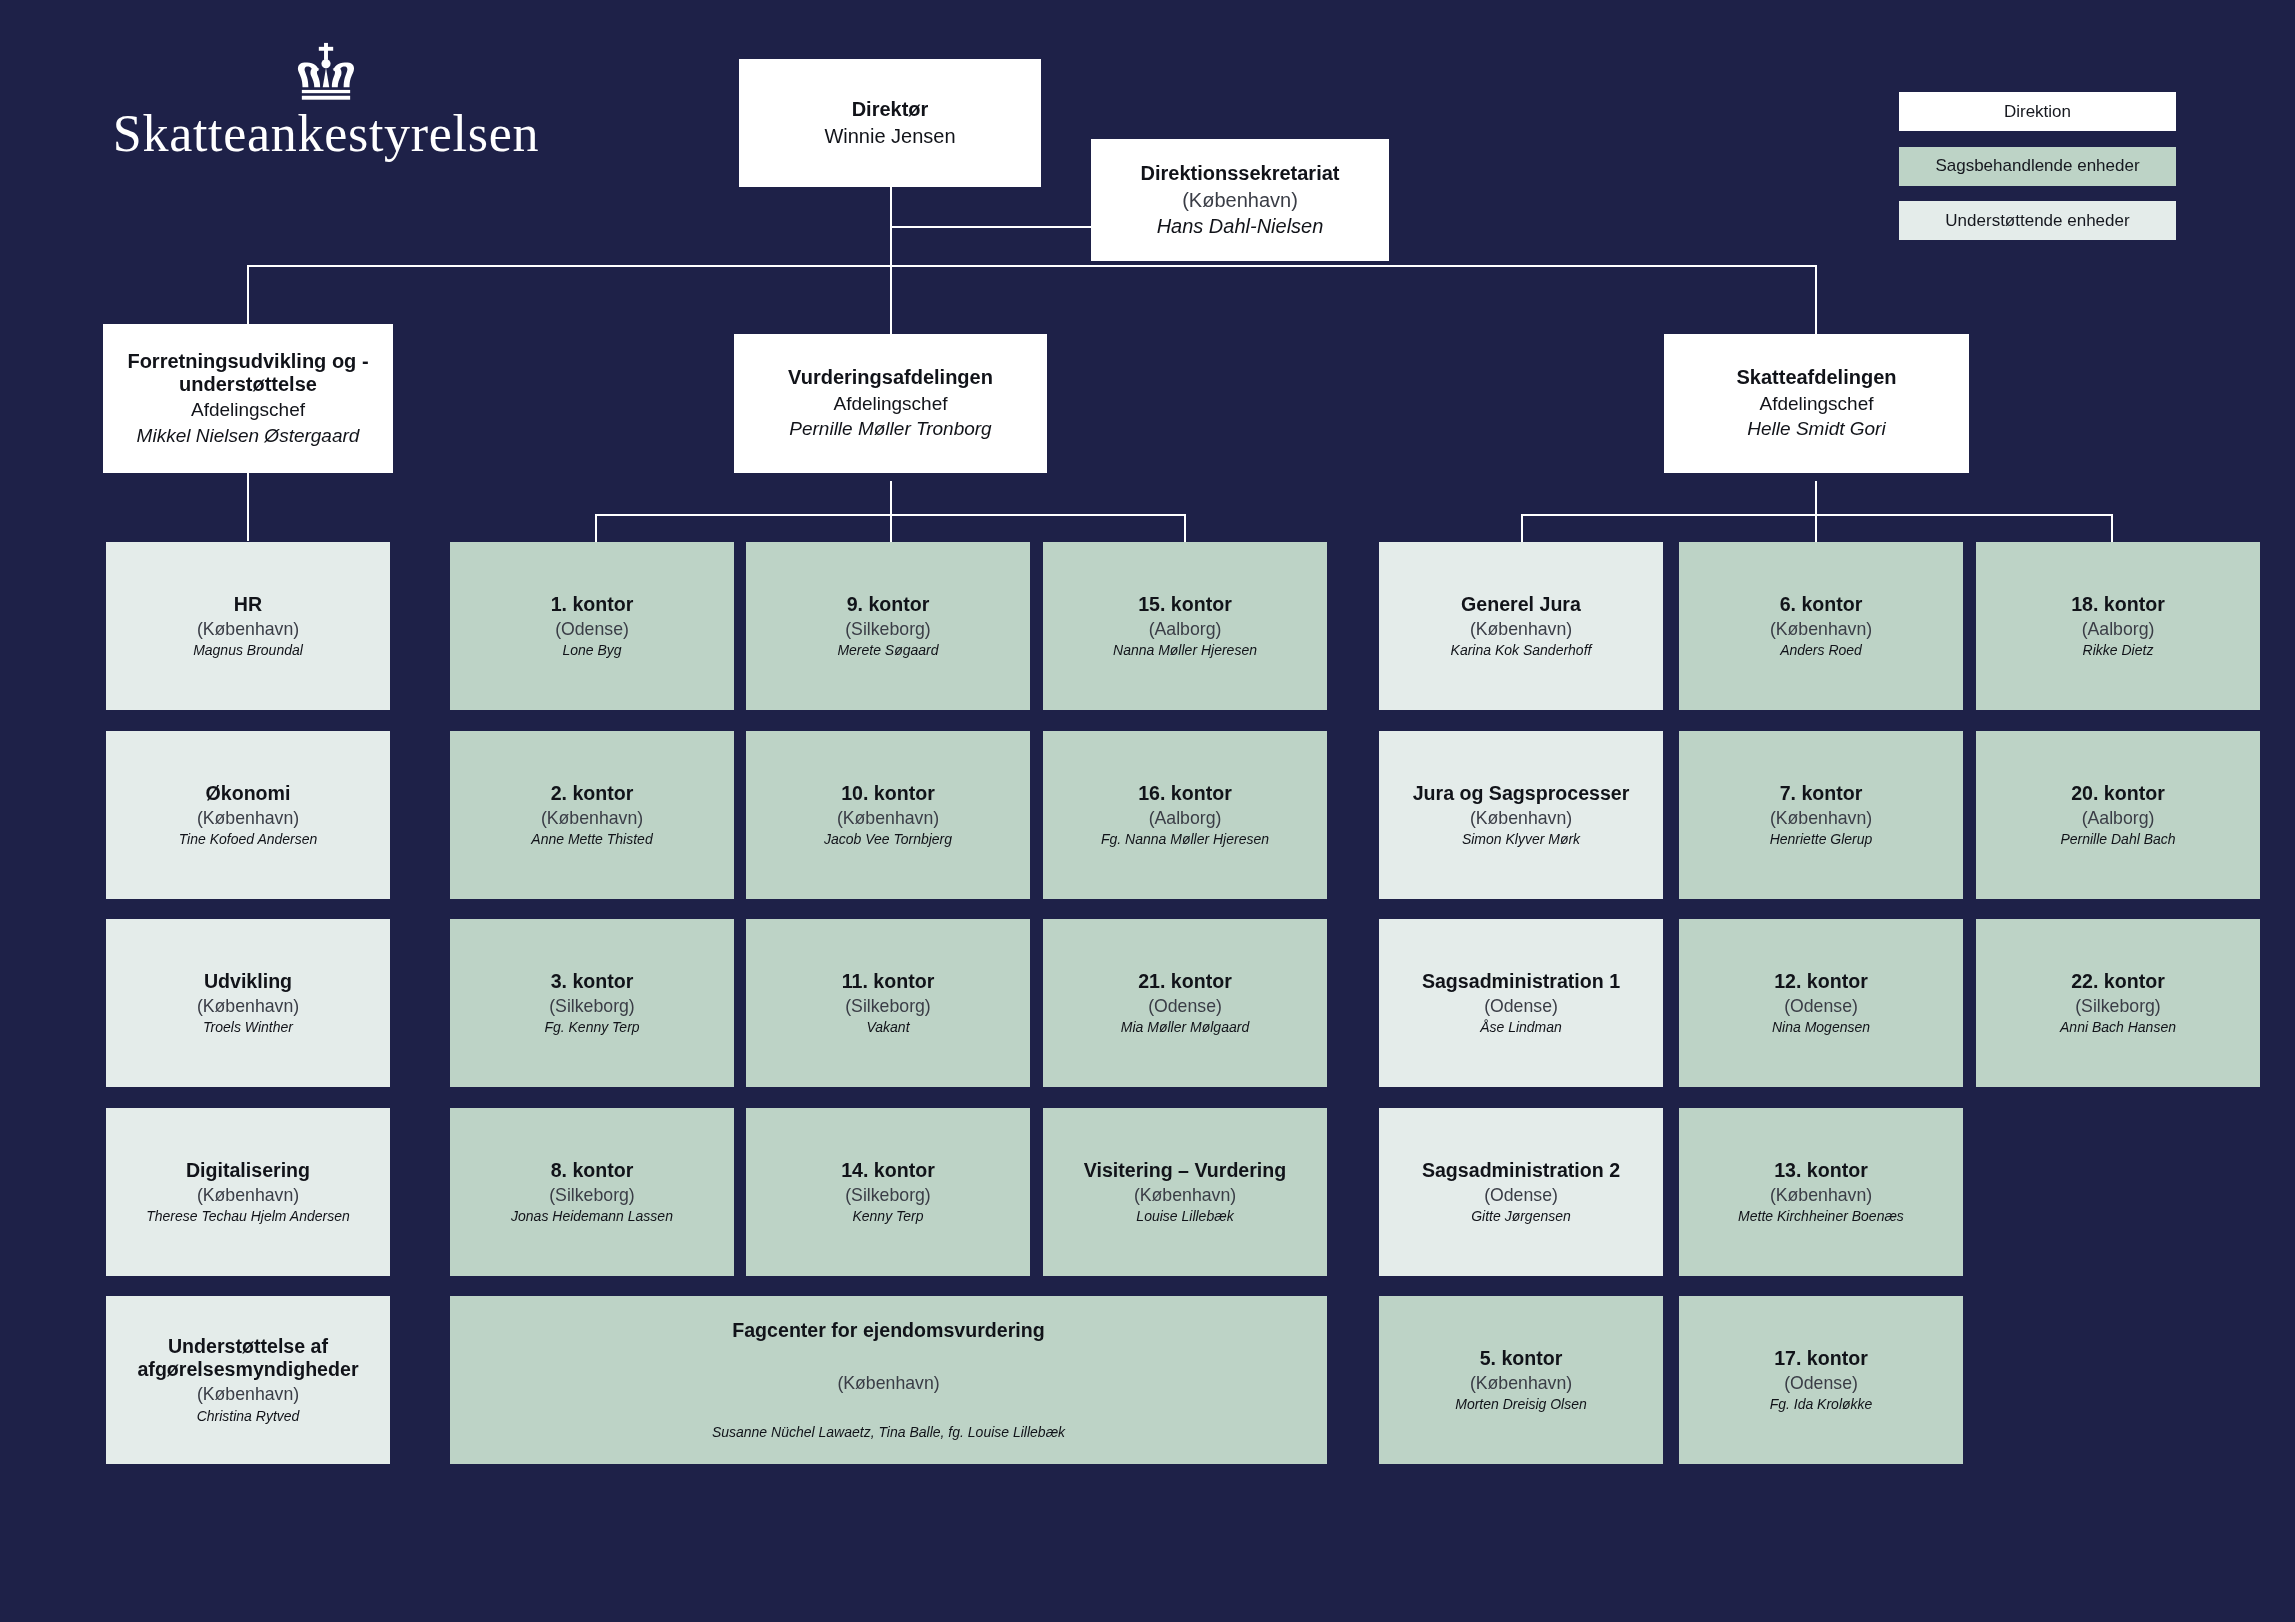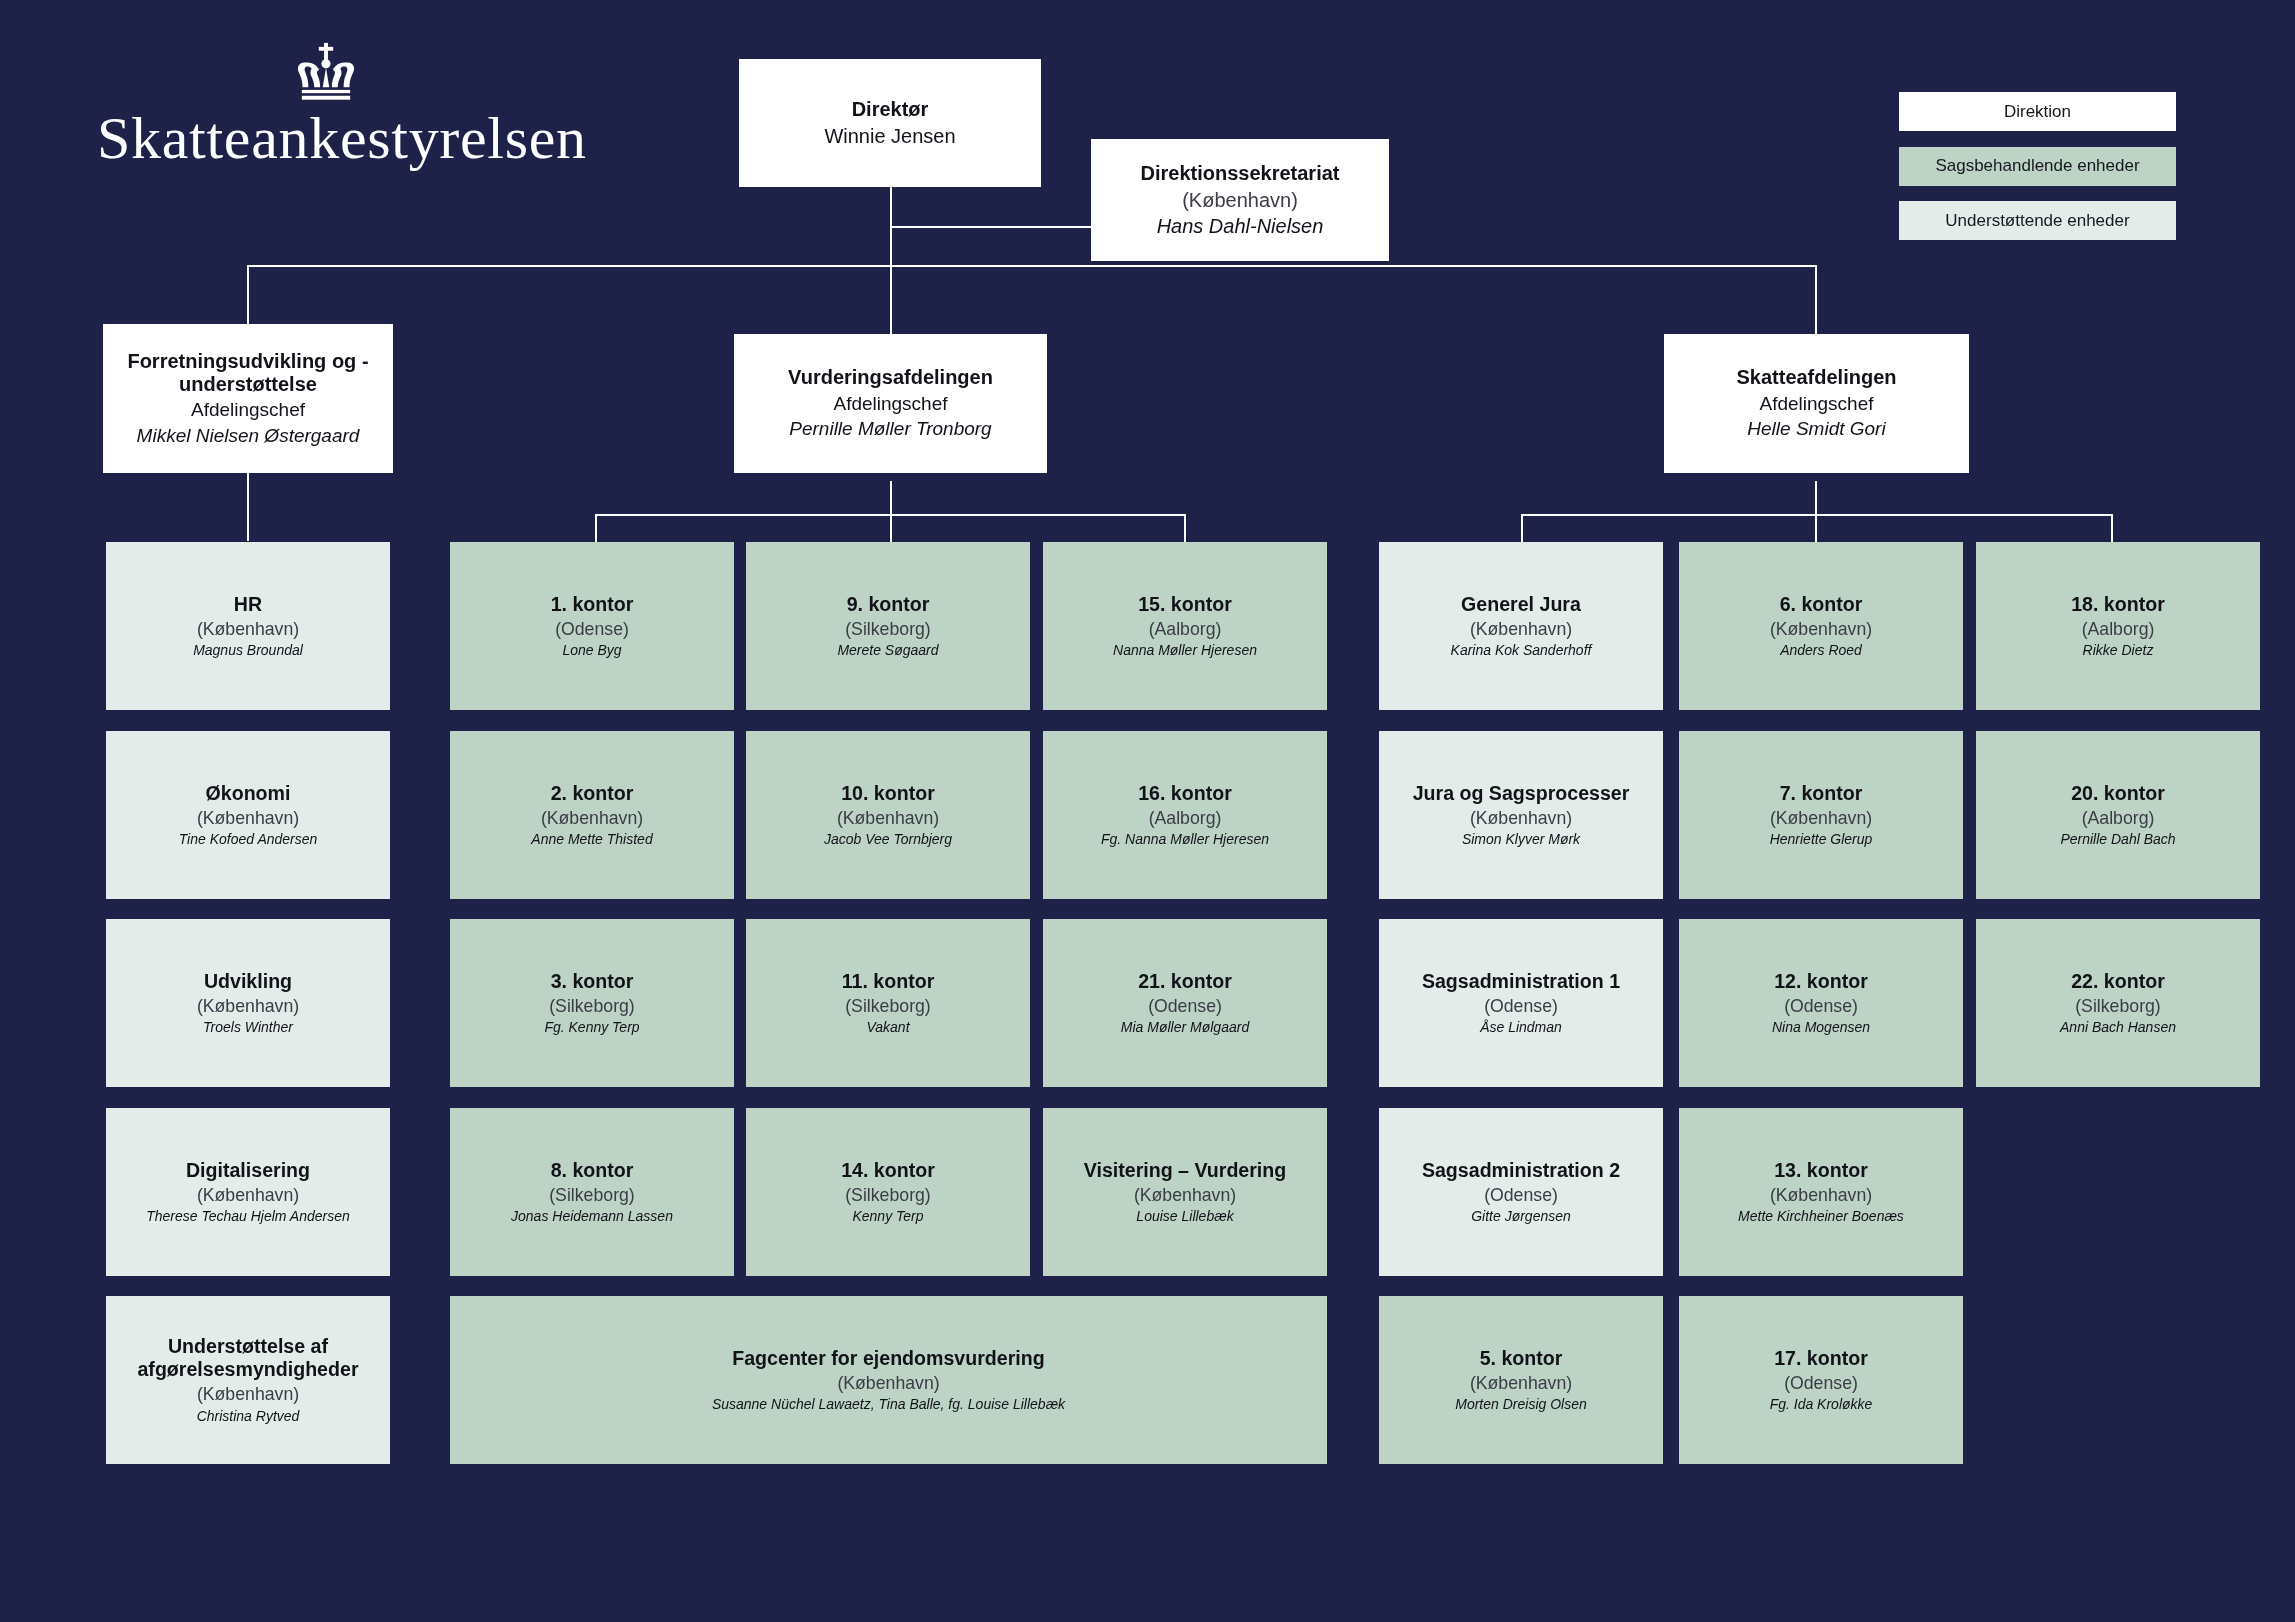--- a/index.html
+++ b/index.html
@@ -10,21 +10,21 @@
     overflow:hidden;
     position:relative;
   }
   .root{position:absolute;inset:0;}
 
   
   .logo{position:absolute;left:97px;top:39px;width:458px;text-align:center;}
   .logo .crown{display:block;margin:0 auto;}
   .logo .wordmark{
     font-family:"Liberation Serif", serif;
-    color:#ffffff;font-size:60px;letter-spacing:0.7px;margin-top:6.5px;line-height:1;
+    color:#ffffff;font-size:52px;letter-spacing:0.7px;margin-top:6.5px;line-height:1;
   }
 
   
   .box{
     position:absolute;box-sizing:border-box;
     display:flex;flex-direction:column;align-items:center;justify-content:center;
     text-align:center;color:#111319;padding:6.5px 9.2px;
   }
   .box .t{font-weight:bold;font-size:19.6px;line-height:1.18;}
   .box .loc{font-size:17.7px;line-height:1.2;margin-top:2.6px;color:#3a3d46;}
@@ -220,21 +220,21 @@
     <div class="t">21. kontor</div>
     <div class="loc">(Odense)</div>
     <div class="p">Mia Møller Mølgaard</div>
   </div>
   <div class="box green" style="left:1043px;top:1108px;width:284px;height:168px;">
     <div class="t">Visitering – Vurdering</div>
     <div class="loc">(København)</div>
     <div class="p">Louise Lillebæk</div>
   </div>
 
-  <div class="box green" style="left:450px;top:1296px;width:877px;height:168px;">
+  <div class="box green" style="left:450px;top:1296px;width:877px;height:168px;gap:28px;">
     <div class="t">Fagcenter for ejendomsvurdering</div>
     <div class="loc">(København)</div>
     <div class="p">Susanne Nüchel Lawaetz, Tina Balle, fg. Louise Lillebæk</div>
   </div>
 
   <div class="box pale" style="left:1379px;top:542px;width:284px;height:168px;">
     <div class="t">Generel Jura</div>
     <div class="loc">(København)</div>
     <div class="p">Karina Kok Sanderhoff</div>
   </div>

